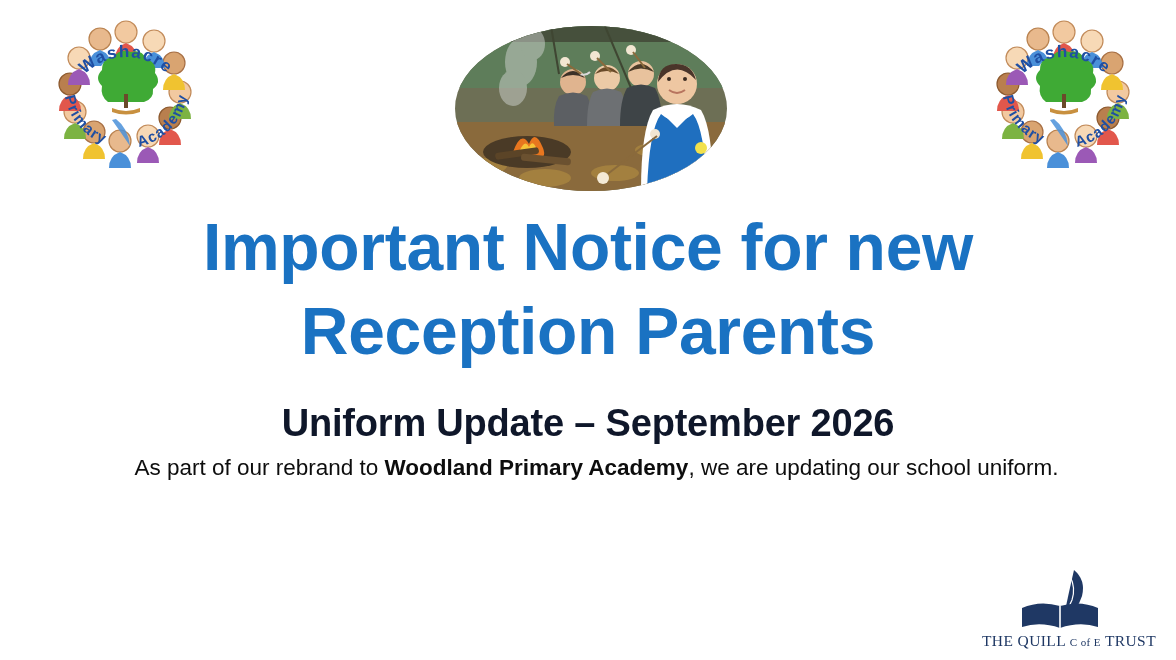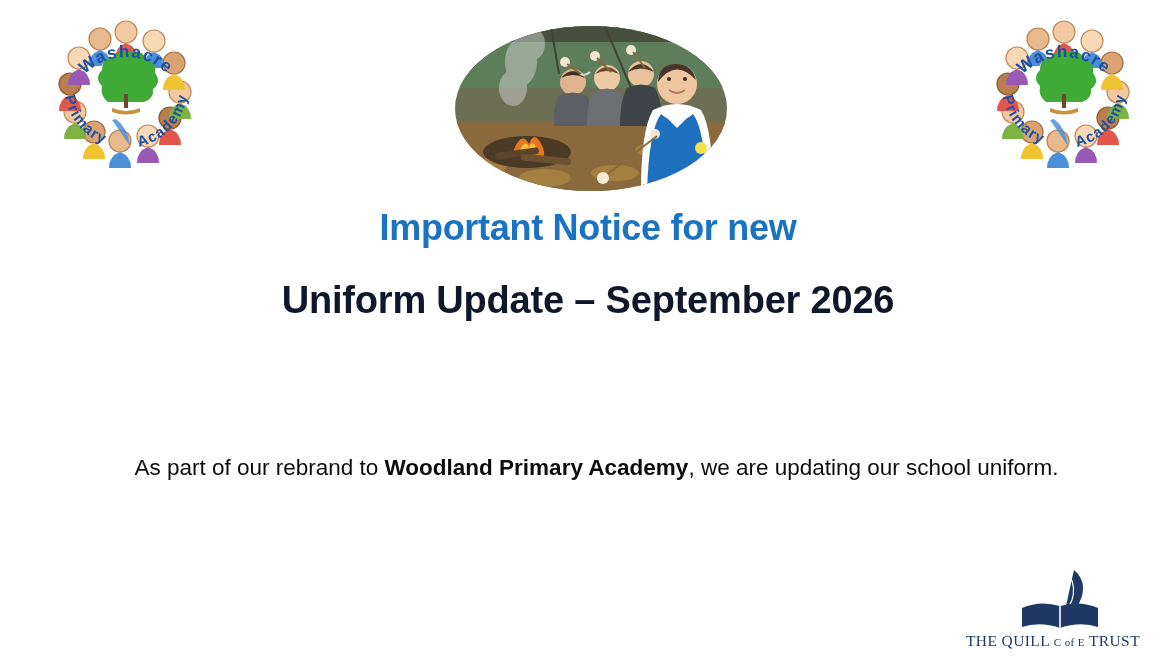--- a/index.html
+++ b/index.html
@@ -42,21 +42,21 @@
 
   
   .title-block {
     position: absolute;
     top: 205px;
     left: 0;
     width: 100%;
     text-align: center;
   }
   .main-title {
-    font-size: 36px;
+    font-size: 66px;
     font-weight: bold;
     color: #1a72c2;
     line-height: 1.28;
     letter-spacing: -0.3px;
     margin: 0;
   }
   .sub-title {
     font-size: 38px;
     font-weight: bold;
     color: #0f172a;
@@ -78,21 +78,21 @@
   }
   .body-copy p { margin: 0; }
   .body-copy b { font-weight: bold; }
 
   
   .trust-logo {
     position: absolute;
     right: 20px;
     bottom: 10px;
     width: 190px;
-    text-align: left;
+    text-align: right;
     color: #1f3864;
   }
   .trust-mark { width: 100%; height: 62px; }
   .trust-mark svg { display: block; margin: 0 auto; height: 62px; width: 86px; }
   .trust-name {
     font-family: "Liberation Serif", serif;
     font-size: 15.5px;
     letter-spacing: 0.4px;
     white-space: nowrap;
     margin-top: 2px;
@@ -276,20 +276,21 @@
       <circle cx="200" cy="108" r="5" fill="#f2e6d2"></circle>
       <path d="M150 150 l52 -40" stroke="#8a6a3c" stroke-width="2"></path>
       <circle cx="148" cy="152" r="6" fill="#f4ead6"></circle>
     </g>
   </svg>
 </div>
 
 <div class="title-block">
   <h1 class="main-title">
     <span>Important Notice for new</span><br>
+    <span>Reception Parents</span>
   </h1>
   <h2 class="sub-title">Uniform Update – September 2026</h2>
 </div>
 
 <div class="body-copy">
   <p>
     <span>As part of our rebrand to </span><b>Woodland Primary Academy</b><span>, we are updating our school uniform.</span>
   </p>
 </div>
 

